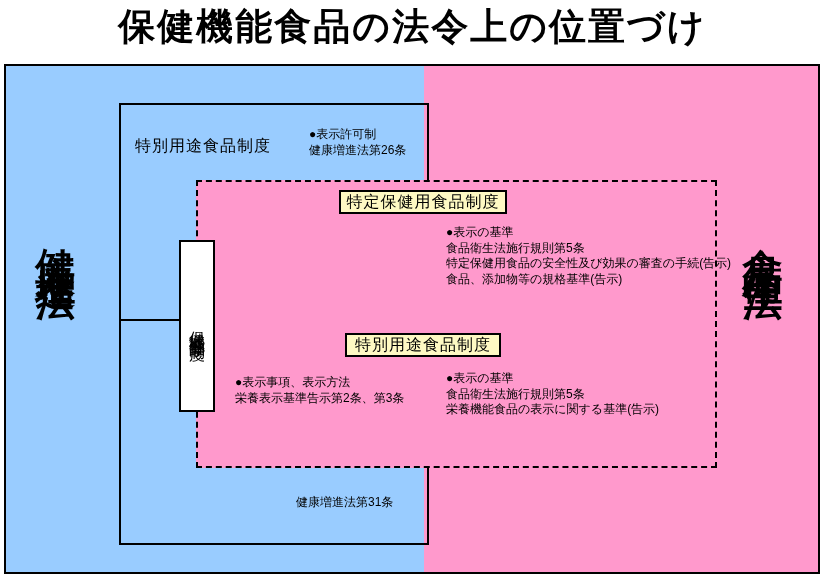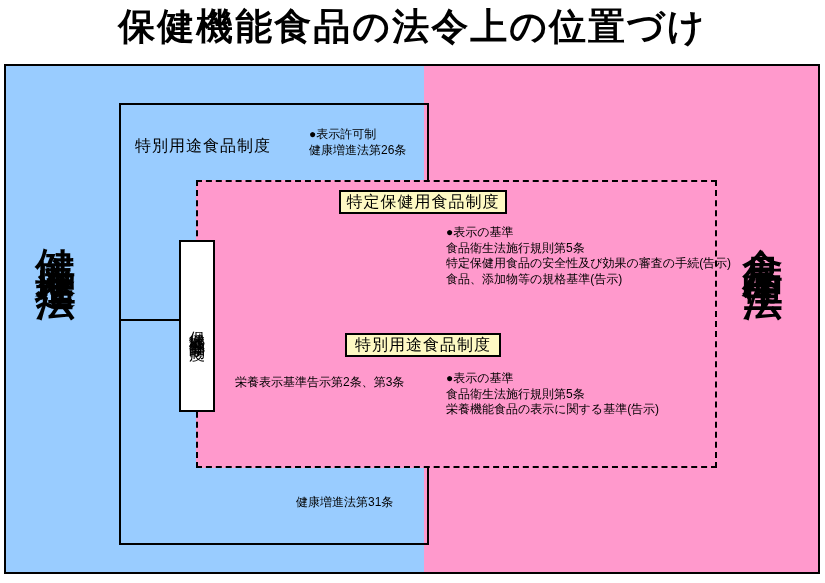--- a/index.html
+++ b/index.html
@@ -76,20 +76,21 @@
     <div class="abs labelbox" id="tokuho-label">特定保健用食品制度</div>
     <div class="abs small" id="tokuho-right">
       <div>●表示の基準</div>
       <div>食品衛生法施行規則第5条</div>
       <div>特定保健用食品の安全性及び効果の審査の手続(告示)</div>
       <div>食品、添加物等の規格基準(告示)</div>
     </div>
 
     <div class="abs labelbox" id="eiyou-label">特別用途食品制度</div>
     <div class="abs small" id="eiyou-left">
+      <div>●表示事項、表示方法</div>
       <div>栄養表示基準告示第2条、第3条</div>
     </div>
     <div class="abs small" id="eiyou-right">
       <div>●表示の基準</div>
       <div>食品衛生法施行規則第5条</div>
       <div>栄養機能食品の表示に関する基準(告示)</div>
     </div>
 
     <div class="abs" id="hoken-box">
       <span class="vtext">保健機能食品制度</span>

